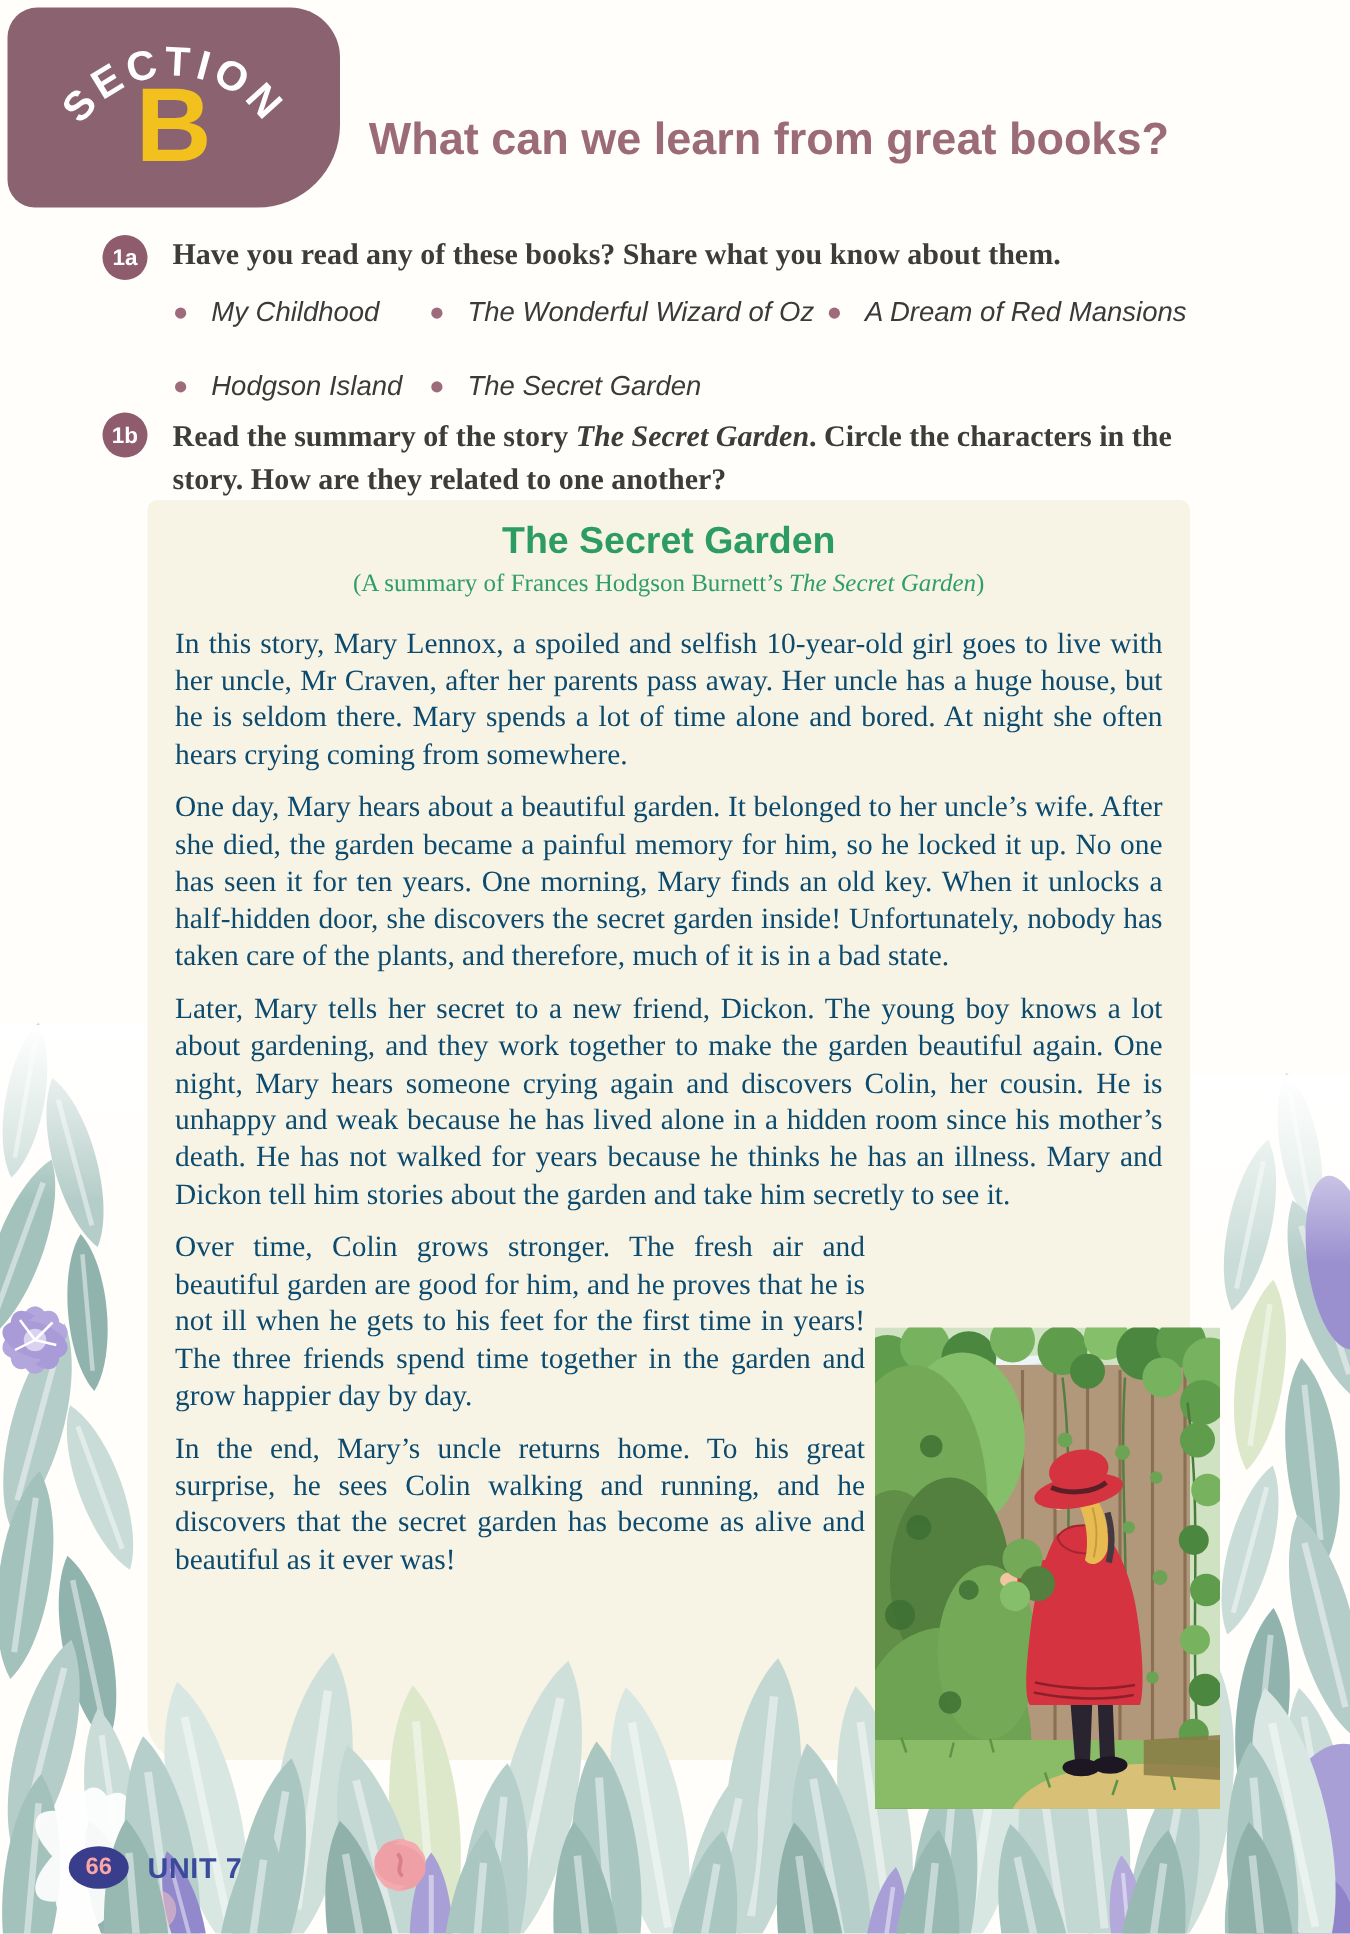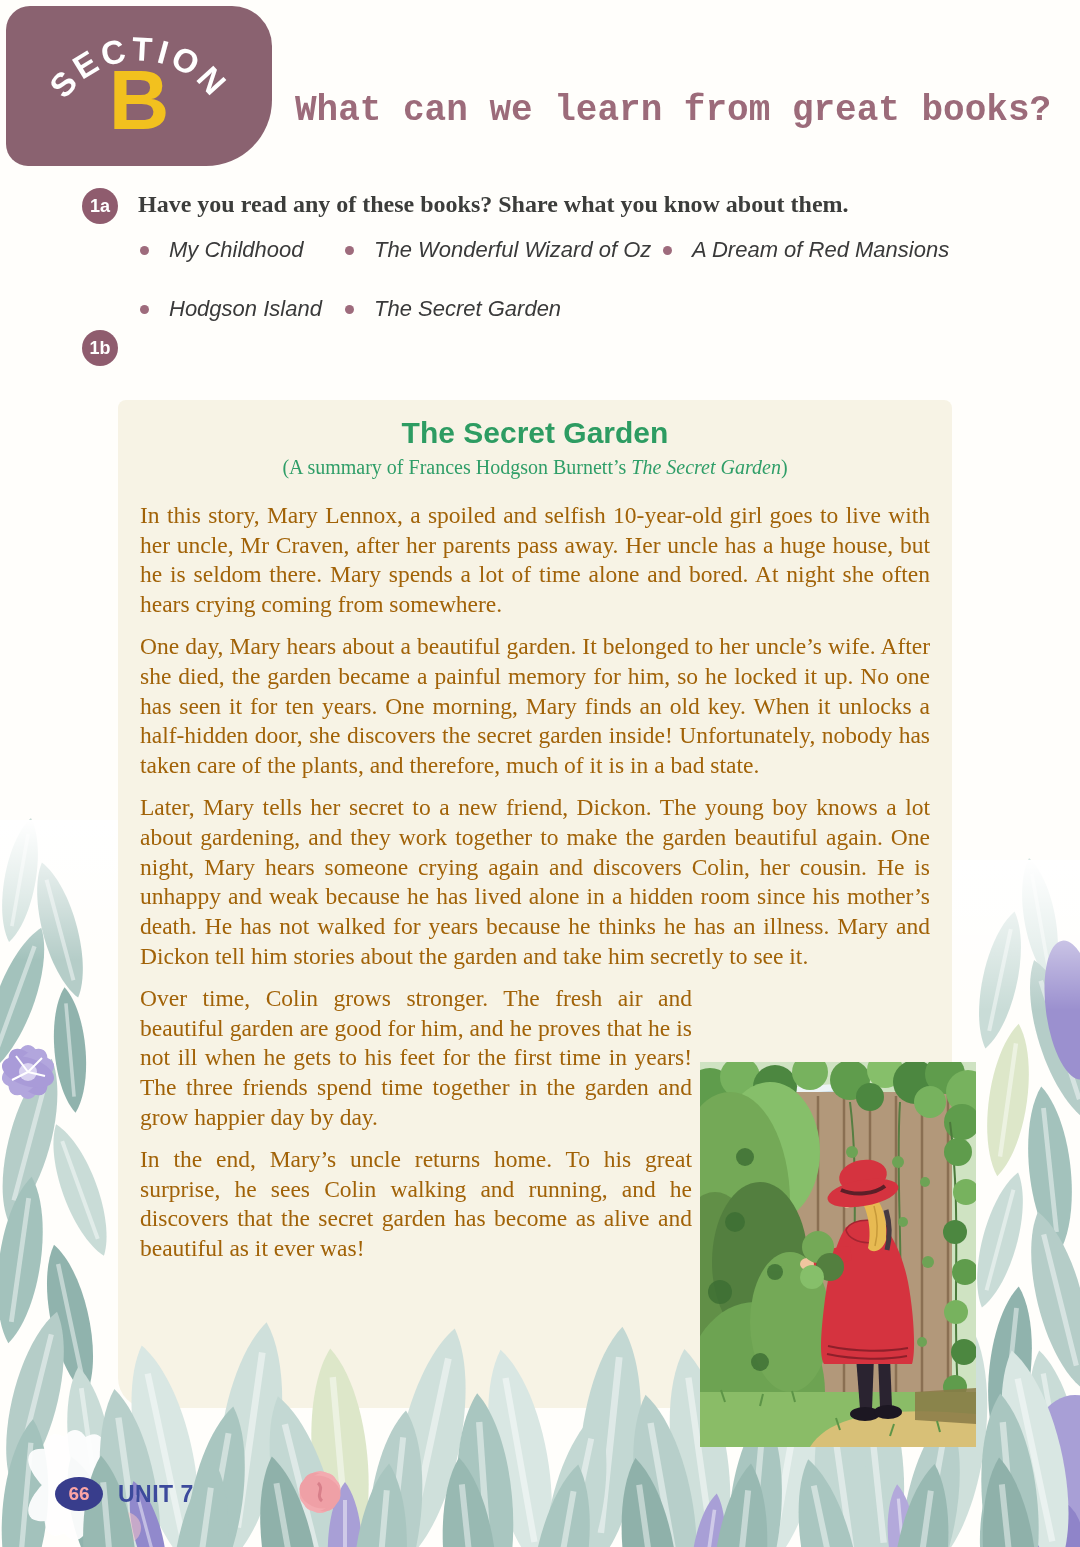--- a/index.html
+++ b/index.html
@@ -12,21 +12,21 @@
 
   
   .section-badge{position:absolute;left:6px;top:6px;width:266px;height:160px;
     background:#8a6270;border-radius:24px 40px 66px 22px;z-index:5;}
   .section-badge .arc{position:absolute;left:0;top:0;}
   .section-letter{position:absolute;left:0;top:52px;width:266px;text-align:center;
     font-family:"Liberation Sans",sans-serif;font-weight:bold;font-size:84px;line-height:1;
     color:#f2c11e;}
 
   .page-title{position:absolute;left:295px;top:90px;margin:0;z-index:5;
-    font-family:Liberation Mono, monospace;font-weight:bold;font-size:36px;color:#9c6b7a;}
+    font-family:Liberation Sans, sans-serif;font-weight:bold;font-size:36px;color:#9c6b7a;}
 
   
   .act-badge{position:absolute;width:36px;height:36px;border-radius:50%;background:#8f5c6e;
     color:#fff;font:700 18px "Liberation Sans",sans-serif;display:flex;align-items:center;
     justify-content:center;z-index:5;}
   #badge-1a{left:82px;top:188px;}
   #badge-1b{left:82px;top:330px;}
   .act-instruction{position:absolute;left:138px;margin:0;z-index:5;
     font-weight:bold;font-size:24px;color:#3c3d3b;}
   #instr-1a{top:191px;width:820px;}
@@ -38,21 +38,21 @@
   .book{display:flex;align-items:center;height:28px;
     font-family:"Liberation Sans",sans-serif;font-style:italic;font-size:22px;color:#3a3a3a;}
   .dot{width:9px;height:9px;border-radius:50%;background:#9e6b7c;margin-right:20px;flex:0 0 auto;}
 
   
   .panel{position:absolute;left:118px;top:400px;width:834px;height:1008px;z-index:2;
     background:#f7f3e5;border-radius:8px 8px 14px 30px;padding:0 22px;box-sizing:border-box;}
   .story-title{margin:16px 0 6px;text-align:center;
     font-family:"Liberation Sans",sans-serif;font-weight:bold;font-size:30px;color:#2d9c62;}
   .story-subtitle{margin:0 0 22px;text-align:center;font-size:20px;color:#2f9e68;}
-  .panel p.body{margin:0 0 13px;font-size:23.5px;line-height:1.26;color:#a16207;text-align:justify;}
+  .panel p.body{margin:0 0 13px;font-size:23.5px;line-height:1.26;color:#0c4a6e;text-align:justify;}
   .narrow{width:552px;}
 
   
   .illus{position:absolute;left:700px;top:1062px;width:276px;height:385px;z-index:4;}
 
   
   .footer{position:absolute;left:55px;top:1477px;display:flex;align-items:center;z-index:6;}
   .page-num{width:48px;height:34px;border-radius:50%;background:#383d8c;color:#fca5a5;
     font:700 19px "Liberation Sans",sans-serif;display:flex;align-items:center;justify-content:center;}
   .unit-label{margin-left:15px;font:700 23px "Liberation Sans",sans-serif;color:#3c4a9c;letter-spacing:.5px;}
@@ -154,20 +154,21 @@
       <span class="dot"></span>
       <span>Hodgson Island</span>
       </div>
     <div class="book">
       <span class="dot"></span>
       <span>The Secret Garden</span>
       </div>
   </div>
 
   <div class="act-badge" id="badge-1b">1b</div>
+  <p class="act-instruction" id="instr-1b"><span>Read the summary of the story </span><span class="ital">The Secret Garden</span><span>. Circle the characters in the story. How are they related to one another?</span></p>
 
   <div class="panel">
     <h2 class="story-title">The Secret Garden</h2>
     <p class="story-subtitle"><span>(A summary of Frances Hodgson Burnett’s </span><span class="ital">The Secret Garden</span><span>)</span></p>
     <p class="body">In this story, Mary Lennox, a spoiled and selfish 10-year-old girl goes to live with her uncle, Mr Craven, after her parents pass away. Her uncle has a huge house, but he is seldom there. Mary spends a lot of time alone and bored. At night she often hears crying coming from somewhere.</p>
     <p class="body">One day, Mary hears about a beautiful garden. It belonged to her uncle’s wife. After she died, the garden became a painful memory for him, so he locked it up. No one has seen it for ten years. One morning, Mary finds an old key. When it unlocks a half-hidden door, she discovers the secret garden inside! Unfortunately, nobody has taken care of the plants, and therefore, much of it is in a bad state.</p>
     <p class="body">Later, Mary tells her secret to a new friend, Dickon. The young boy knows a lot about gardening, and they work together to make the garden beautiful again. One night, Mary hears someone crying again and discovers Colin, her cousin. He is unhappy and weak because he has lived alone in a hidden room since his mother’s death. He has not walked for years because he thinks he has an illness. Mary and Dickon tell him stories about the garden and take him secretly to see it.</p>
     <div class="narrow">
       <p class="body">Over time, Colin grows stronger. The fresh air and beautiful garden are good for him, and he proves that he is not ill when he gets to his feet for the first time in years! The three friends spend time together in the garden and grow happier day by day.</p>
       <p class="body">In the end, Mary’s uncle returns home. To his great surprise, he sees Colin walking and running, and he discovers that the secret garden has become as alive and beautiful as it ever was!</p>

